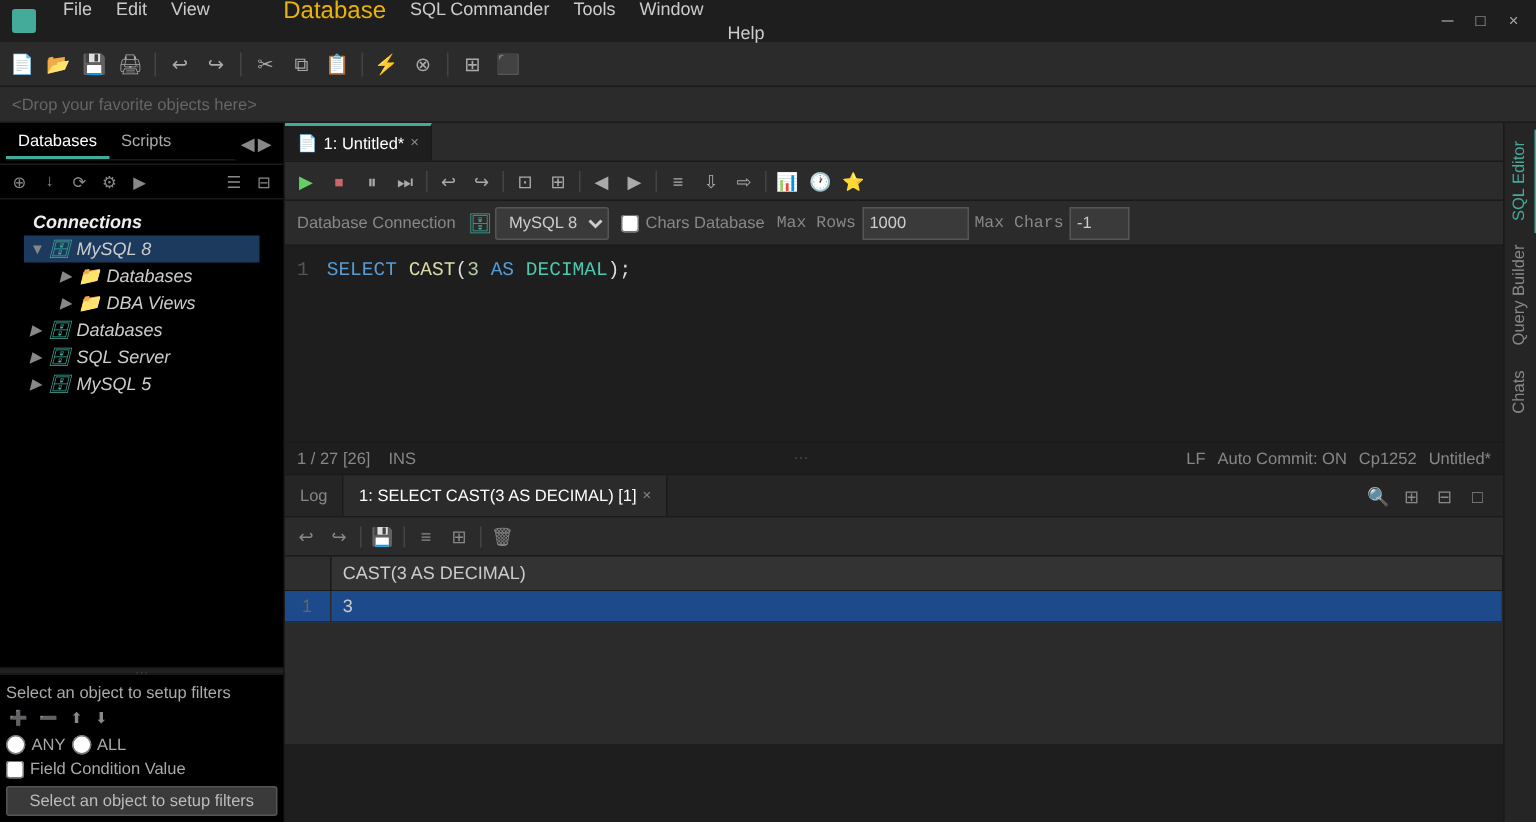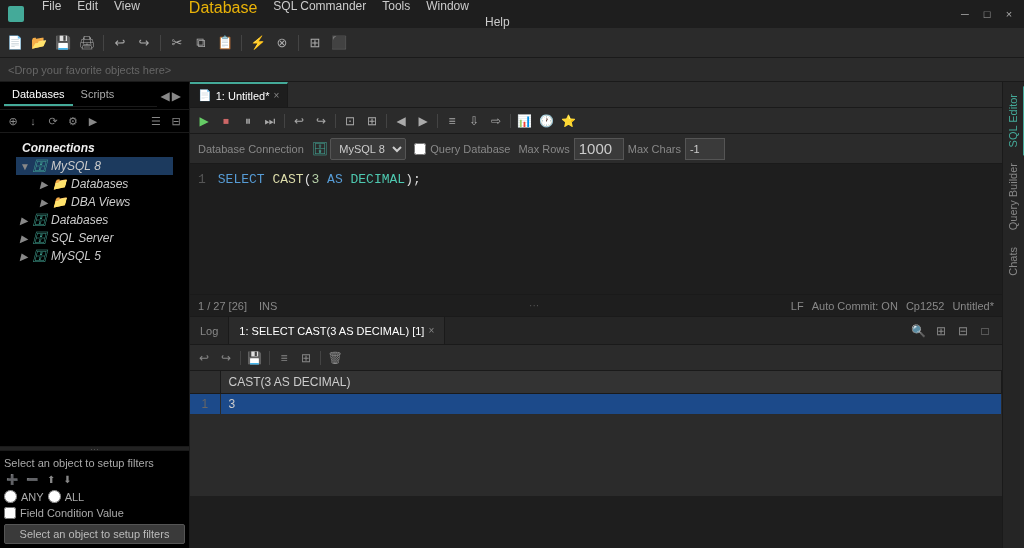--- a/index.html
+++ b/index.html
@@ -71,21 +71,21 @@
     
     #db-conn-bar { background: #2b2b2b; height: 30px; display: flex; align-items: center; padding: 0 8px; border-bottom: 1px solid #1a1a1a; gap: 8px; font-size: 11px; }
     #db-conn-bar .label { color: #888; }
     #db-conn-bar select { background: #3a3a3a; border: 1px solid #555; color: #ccc; font-size: 11px; padding: 2px 4px; border-radius: 2px; height: 22px; }
     #sticky-db { display: flex; align-items: center; gap: 4px; color: #888; font-size: 11px; }
     #sticky-db input[type=checkbox] { width: 12px; height: 12px; }
     #schema-section { display: flex; align-items: center; gap: 4px; flex: 1; }
     #schema-section .schema-label { color: #888; font-size: 11px; }
     #schema-section select { background: #3a3a3a; border: 1px solid #555; color: #ccc; font-size: 11px; padding: 2px 4px; border-radius: 2px; height: 22px; flex: 1; }
     #maxrows-section { display: flex; align-items: center; gap: 4px; }
-    #maxrows-section .mr-label { color: #888; font-size: 11px; }
+    #maxrows-section .mr-label { color: #888; font-size: 11px; font-family: Liberation Mono, monospace; }
     #maxrows-section input { background: #3a3a3a; border: 1px solid #555; color: #ccc; font-size: 11px; padding: 2px 4px; width: 50px; height: 22px; }
 
     
     #code-editor { flex: 1; background: #1e1e1e; padding: 8px; font-family: 'Consolas', 'Courier New', monospace; font-size: 13px; color: #ddd; overflow: auto; min-height: 100px; }
     #code-editor .line-num { color: #555; margin-right: 12px; user-select: none; }
     #code-editor .kw { color: #569cd6; }
     #code-editor .fn { color: #dcdcaa; }
     #code-editor .num { color: #b5cea8; }
     #code-editor .type { color: #4ec9b0; }
 
@@ -304,25 +304,25 @@
     <div id="db-conn-bar">
       <span class="label">Database Connection</span>
       <div style="display:flex;align-items:center;gap:2px;">
         <span style="color:#4a9;font-size:13px;">🗄</span>
         <select style="background:#3a3a3a;border:1px solid #555;color:#ccc;font-size:11px;padding:2px 4px;border-radius:2px;height:22px;">
           <option>MySQL 8</option>
         </select>
       </div>
       <div id="sticky-db">
         <input type="checkbox" style="">
-        <span>Query Database</span>
+        <span>Chars Database</span>
       </div>
       <div id="maxrows-section">
         <span class="mr-label">Max Rows</span>
-        <input type="text" style="background: rgb(58, 58, 58); border: 1px solid rgb(85, 85, 85); color: rgb(204, 204, 204); font-size: 15px; padding: 2px 4px; width: 50px; height: 22px;" value="1000">
+        <input type="text" style="background: rgb(58, 58, 58); border: 1px solid rgb(85, 85, 85); color: rgb(204, 204, 204); font-size: 11px; padding: 2px 4px; width: 71px; height: 22px;" value="1000">
         <span class="mr-label">Max Chars</span>
         <input type="text" style="background: rgb(58, 58, 58); border: 1px solid rgb(85, 85, 85); color: rgb(204, 204, 204); font-size: 11px; padding: 2px 4px; width: 40px; height: 22px;" value="-1">
       </div>
     </div>
 
     <div id="code-editor" style="height:130px;flex:none;">
       <div>
         <span class="line-num">1</span><span class="kw">SELECT</span> <span class="fn">CAST</span><span>(</span><span class="num">3</span> <span class="kw">AS</span> <span class="type">DECIMAL</span><span>);</span>
       </div>
     </div>

